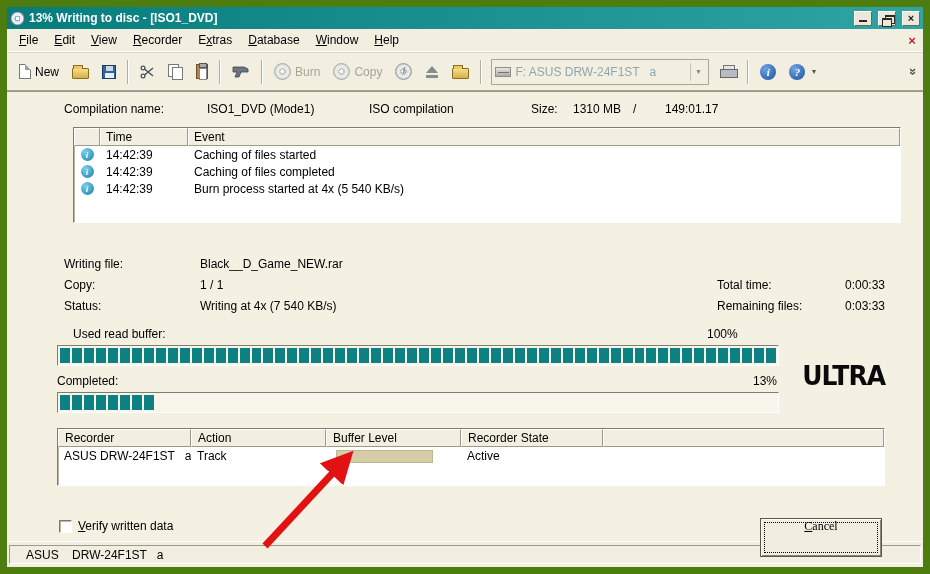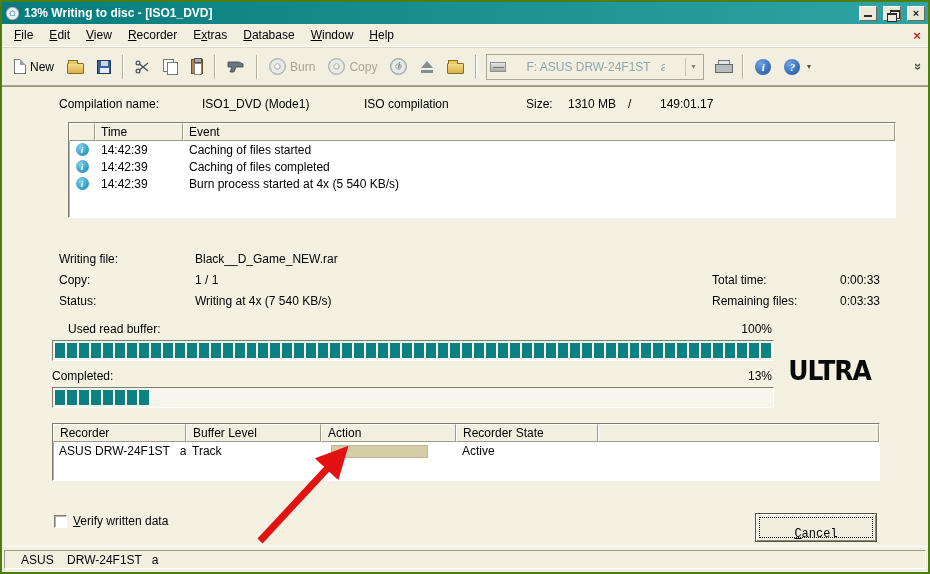--- a/index.html
+++ b/index.html
@@ -1,19 +1,19 @@
 <!DOCTYPE html>
 <html><head>
 <meta charset="utf-8">
 <style>
   *{box-sizing:border-box;margin:0;padding:0}
   html,body{width:930px;height:574px;overflow:hidden}
   body{font-family:"Liberation Sans",sans-serif;font-size:12px;color:#000;background:#c9c6b8}
 
-  .window{width:930px;height:574px;border:2px solid #4d7c0f;background:#0f766e;display:flex;flex-direction:column;position:relative}
+  .window{width:930px;height:574px;border:7px solid #4d7c0f;background:#0f766e;display:flex;flex-direction:column;position:relative}
 
   
   .titlebar{height:22px;flex:0 0 auto;background:linear-gradient(90deg,#067c7c,#2fa4a4);display:flex;align-items:center;padding:0 3px;gap:4px}
   .cd-icon{width:15px;height:15px;border-radius:50%;flex:0 0 auto;
     background:radial-gradient(circle,#fff 0 1.5px,#8fb3c9 1.5px 3px,#e6f0f5 3px 5.5px,#a9c2d4 5.5px);border:1px solid #48626f}
   .title-text{color:#fff;font-weight:bold;font-size:12px;flex:1;white-space:nowrap;overflow:hidden}
   .win-btn{width:18px;height:15px;background:#ece9da;border:1px solid;border-color:#fff #6d6a5c #6d6a5c #fff;
     display:flex;align-items:center;justify-content:center;font-size:11px;line-height:1;color:#1a1a1a;position:relative;margin-left:2px;font-weight:bold}
   .win-btn.min::after{content:'';position:absolute;bottom:3px;left:4px;width:8px;height:2px;background:#2a2a2a}
   .win-btn.restore::before{content:'';position:absolute;top:3px;left:6px;width:8px;height:6px;border:1px solid #2a2a2a;border-top-width:2px;background:#ece9da}
@@ -56,21 +56,21 @@
   .i-eject{position:relative;width:14px;height:14px;opacity:.75}
   .i-eject::before{content:'';position:absolute;left:1px;top:1px;border-left:6px solid transparent;border-right:6px solid transparent;border-bottom:7px solid #5d6f74}
   .i-eject::after{content:'';position:absolute;left:1px;top:10px;width:12px;height:3px;background:#5d6f74}
   .i-printer{position:relative;width:16px;height:13px}
   .i-printer::before{content:'';position:absolute;top:0;left:3px;width:10px;height:5px;background:#e2e6e9;border:1px solid #777}
   .i-printer::after{content:'';position:absolute;top:4px;left:0;width:16px;height:7px;background:#b6bcc1;border:1px solid #666}
   .i-circle-blue{width:16px;height:16px;border-radius:50%;background:radial-gradient(circle at 35% 30%,#6ea4e4,#1b4e9c);
     color:#fff;display:flex;align-items:center;justify-content:center;font:italic bold 11px "Liberation Serif",serif}
   .i-drive{width:16px;height:10px;background:linear-gradient(#e4e4e4,#9a9a9a);border:1px solid #777;position:relative;opacity:.8}
   .i-drive::after{content:'';position:absolute;left:2px;top:4px;width:11px;height:1px;background:#555}
-  .combo{display:flex;align-items:center;height:24px;width:218px;border:1px solid #aaa796;background:#f2efe1;padding:12px 3px;gap:20px;margin:0 4px}
+  .combo{display:flex;align-items:center;height:24px;width:218px;border:1px solid #aaa796;background:#f2efe1;padding:12px 3px;gap:4px;margin:0 4px}
   .combo-text{flex:1;color:#8ea7ad;white-space:pre;overflow:hidden;font-size:12px}
   .combo-arrow{width:15px;height:18px;display:flex;align-items:center;justify-content:center;color:#8a8778;font-size:7px;border-left:1px solid #c8c5b4}
   .help-drop{font-size:7px;color:#555;margin-left:1px}
   .overflow-btn{margin-left:auto;background:transparent;border:none;color:#4a4a3e;font-size:13px;font-weight:bold}
   .overflow-btn .rot{display:inline-block;transform:rotate(90deg)}
 
   
   .content{flex:1;position:relative;background:#f4f1e2;border-top:1px solid #9a9782}
   .abs{position:absolute}
   .label{font-size:12px;white-space:pre}
@@ -87,39 +87,39 @@
   .info-circle{width:13px;height:13px;border-radius:50%;background:radial-gradient(circle at 35% 30%,#7fd0e8,#1080ad);
     color:#fff;font:italic bold 9px "Liberation Serif",serif;display:flex;align-items:center;justify-content:center}
   .log-time{width:88px;padding-left:6px;flex:0 0 auto}
   .log-event{flex:1;padding-left:6px;white-space:pre}
 
   .bar{left:50px;width:722px;height:21px;border:1px solid;border-color:#7e7c6e #fff #fff #7e7c6e;background:#f8f6ec;padding:2px}
   .pbar-inner{display:flex;gap:2px;height:100%}
   .seg{flex:1}
   .seg.on{background:#0d8181}
 
-  .logo{left:777px;top:252px;width:101px;height:64px;display:flex;flex-direction:column;align-items:center;justify-content:center;color:#0a0a0a}
+  .logo{left:777px;top:252px;width:101px;height:64px;display:flex;flex-direction:column;align-items:flex-end;justify-content:center;color:#0a0a0a}
   .logo-top{font-family:"DejaVu Sans",sans-serif;font-size:25px;font-weight:900;line-height:.95;transform:scaleY(1.08);letter-spacing:-1px}
   .logo-bottom{font-family:"DejaVu Sans",sans-serif;font-size:19px;font-weight:900;letter-spacing:1px;line-height:1.1;border-bottom:4px solid #000}
 
   .rectable{left:50px;top:336px;width:828px;height:58px;background:#fff;
     border:1px solid;border-color:#7e7c6e #fff #fff #7e7c6e;box-shadow:inset 1px 1px 0 #b8b5a5;overflow:hidden}
   .rt-header{display:flex;height:18px;background:#f2efe1}
   .rt-h{border:1px solid;border-color:#fff #9d9a8a #9d9a8a #fff;padding:1px 6px;font-size:12px;overflow:hidden}
   .w1{width:133px;flex:0 0 auto}.w2{width:135px;flex:0 0 auto}.w3{width:135px;flex:0 0 auto}.w4{width:142px;flex:0 0 auto}.wf{flex:1}
   .rt-row{display:flex;height:18px;align-items:center}
   .rt-cell{padding-left:6px;white-space:pre;overflow:hidden}
   .buffer-track{width:97px;height:13px;background:#d5cda6;border:1px solid #bfb790;margin-left:4px}
   .buffer-fill{height:100%;background:#0d8181}
 
   .verify{left:52px;top:427px;display:flex;align-items:center;gap:6px}
   .cbox{width:13px;height:13px;background:#fff;border:1px solid;border-color:#7e7c6e #fff #fff #7e7c6e;box-shadow:inset 1px 1px 0 #b8b5a5}
-  .cancel{left:753px;top:426px;width:122px;height:29px;background:#f1eee0;border:1px solid #59564a;
-    box-shadow:inset 1px 1px 0 #fff, inset -1px -1px 0 #8a8778;font-family:Liberation Mono, monospace;font-size:12px;
-    display:flex;align-items:flex-end;justify-content:center;outline:1px dotted #000;outline-offset:-5px}
+  .cancel{left:753px;top:426px;width:122px;height:39px;background:#f1eee0;border:1px solid #59564a;
+    box-shadow:inset 1px 1px 0 #fff, inset -1px -1px 0 #8a8778;font-family:Liberation Serif, serif;font-size:12px;
+    display:flex;align-items:flex-start;justify-content:center;outline:1px dotted #000;outline-offset:-5px}
 
   .annot{pointer-events:none;z-index:5}
 
   
   .statusbar{height:26px;flex:0 0 auto;display:flex;align-items:center;gap:3px;padding:3px 2px;background:#f2efe1;border-top:1px solid #fff}
   .sb-panel{height:19px;border:1px solid;border-color:#9d9a8a #fff #fff #9d9a8a;display:flex;align-items:center;padding:0 8px;font-size:12px;white-space:pre;overflow:hidden}
   .sb-left{width:484px;flex:0 0 auto}
   .sb-right{flex:1;padding-left:16px}
 </style>
 </head>
@@ -268,21 +268,21 @@
     <span class="abs label" style="left:57px;top:186px">Copy:</span>
     <span class="abs label" style="left:193px;top:186px">1 / 1</span>
     <span class="abs label" style="left:57px;top:207px">Status:</span>
     <span class="abs label" style="left:193px;top:207px">Writing at 4x (7 540 KB/s)</span>
     <span class="abs label" style="left:710px;top:186px">Total time:</span>
     <span class="abs label" style="left:828px;top:186px;width:50px;text-align:right">0:00:33</span>
     <span class="abs label" style="left:710px;top:207px">Remaining files:</span>
     <span class="abs label" style="left:828px;top:207px;width:50px;text-align:right">0:03:33</span>
 
     <span class="abs label" style="left:66px;top:235px">Used read buffer:</span>
-    <span class="abs label" style="left:700px;top:235px;width:70px;text-align:right">100%</span>
+    <span class="abs label" style="left:700px;top:235px;width:70px;">100%</span>
     <div class="abs bar" style="top:253px">
       <div class="pbar-inner">
           <span class="seg on"></span>
           <span class="seg on"></span>
           <span class="seg on"></span>
           <span class="seg on"></span>
           <span class="seg on"></span>
           <span class="seg on"></span>
           <span class="seg on"></span>
           <span class="seg on"></span>
@@ -408,22 +408,22 @@
         </div>
     </div>
 
     <div class="abs logo">
       <span class="logo-top">ULTRA</span>
     </div>
 
     <div class="abs rectable">
       <div class="rt-header">
         <span class="rt-h w1">Recorder</span>
+        <span class="rt-h w2">Action</span>
         <span class="rt-h w3">Buffer Level</span>
-        <span class="rt-h w2">Action</span>
         <span class="rt-h w4">Recorder State</span>
         <span class="rt-h wf"></span>
       </div>
       <div>
           <div class="rt-row">
             <span class="rt-cell w1">ASUS DRW-24F1ST   a</span>
             <span class="rt-cell w2">Track</span>
             <span class="rt-cell w3"><span class="buffer-track" style="display: block;"><span class="buffer-fill" style="display: block; width: 0%;"></span></span></span>
             <span class="rt-cell w4">Active</span>
           </div>

